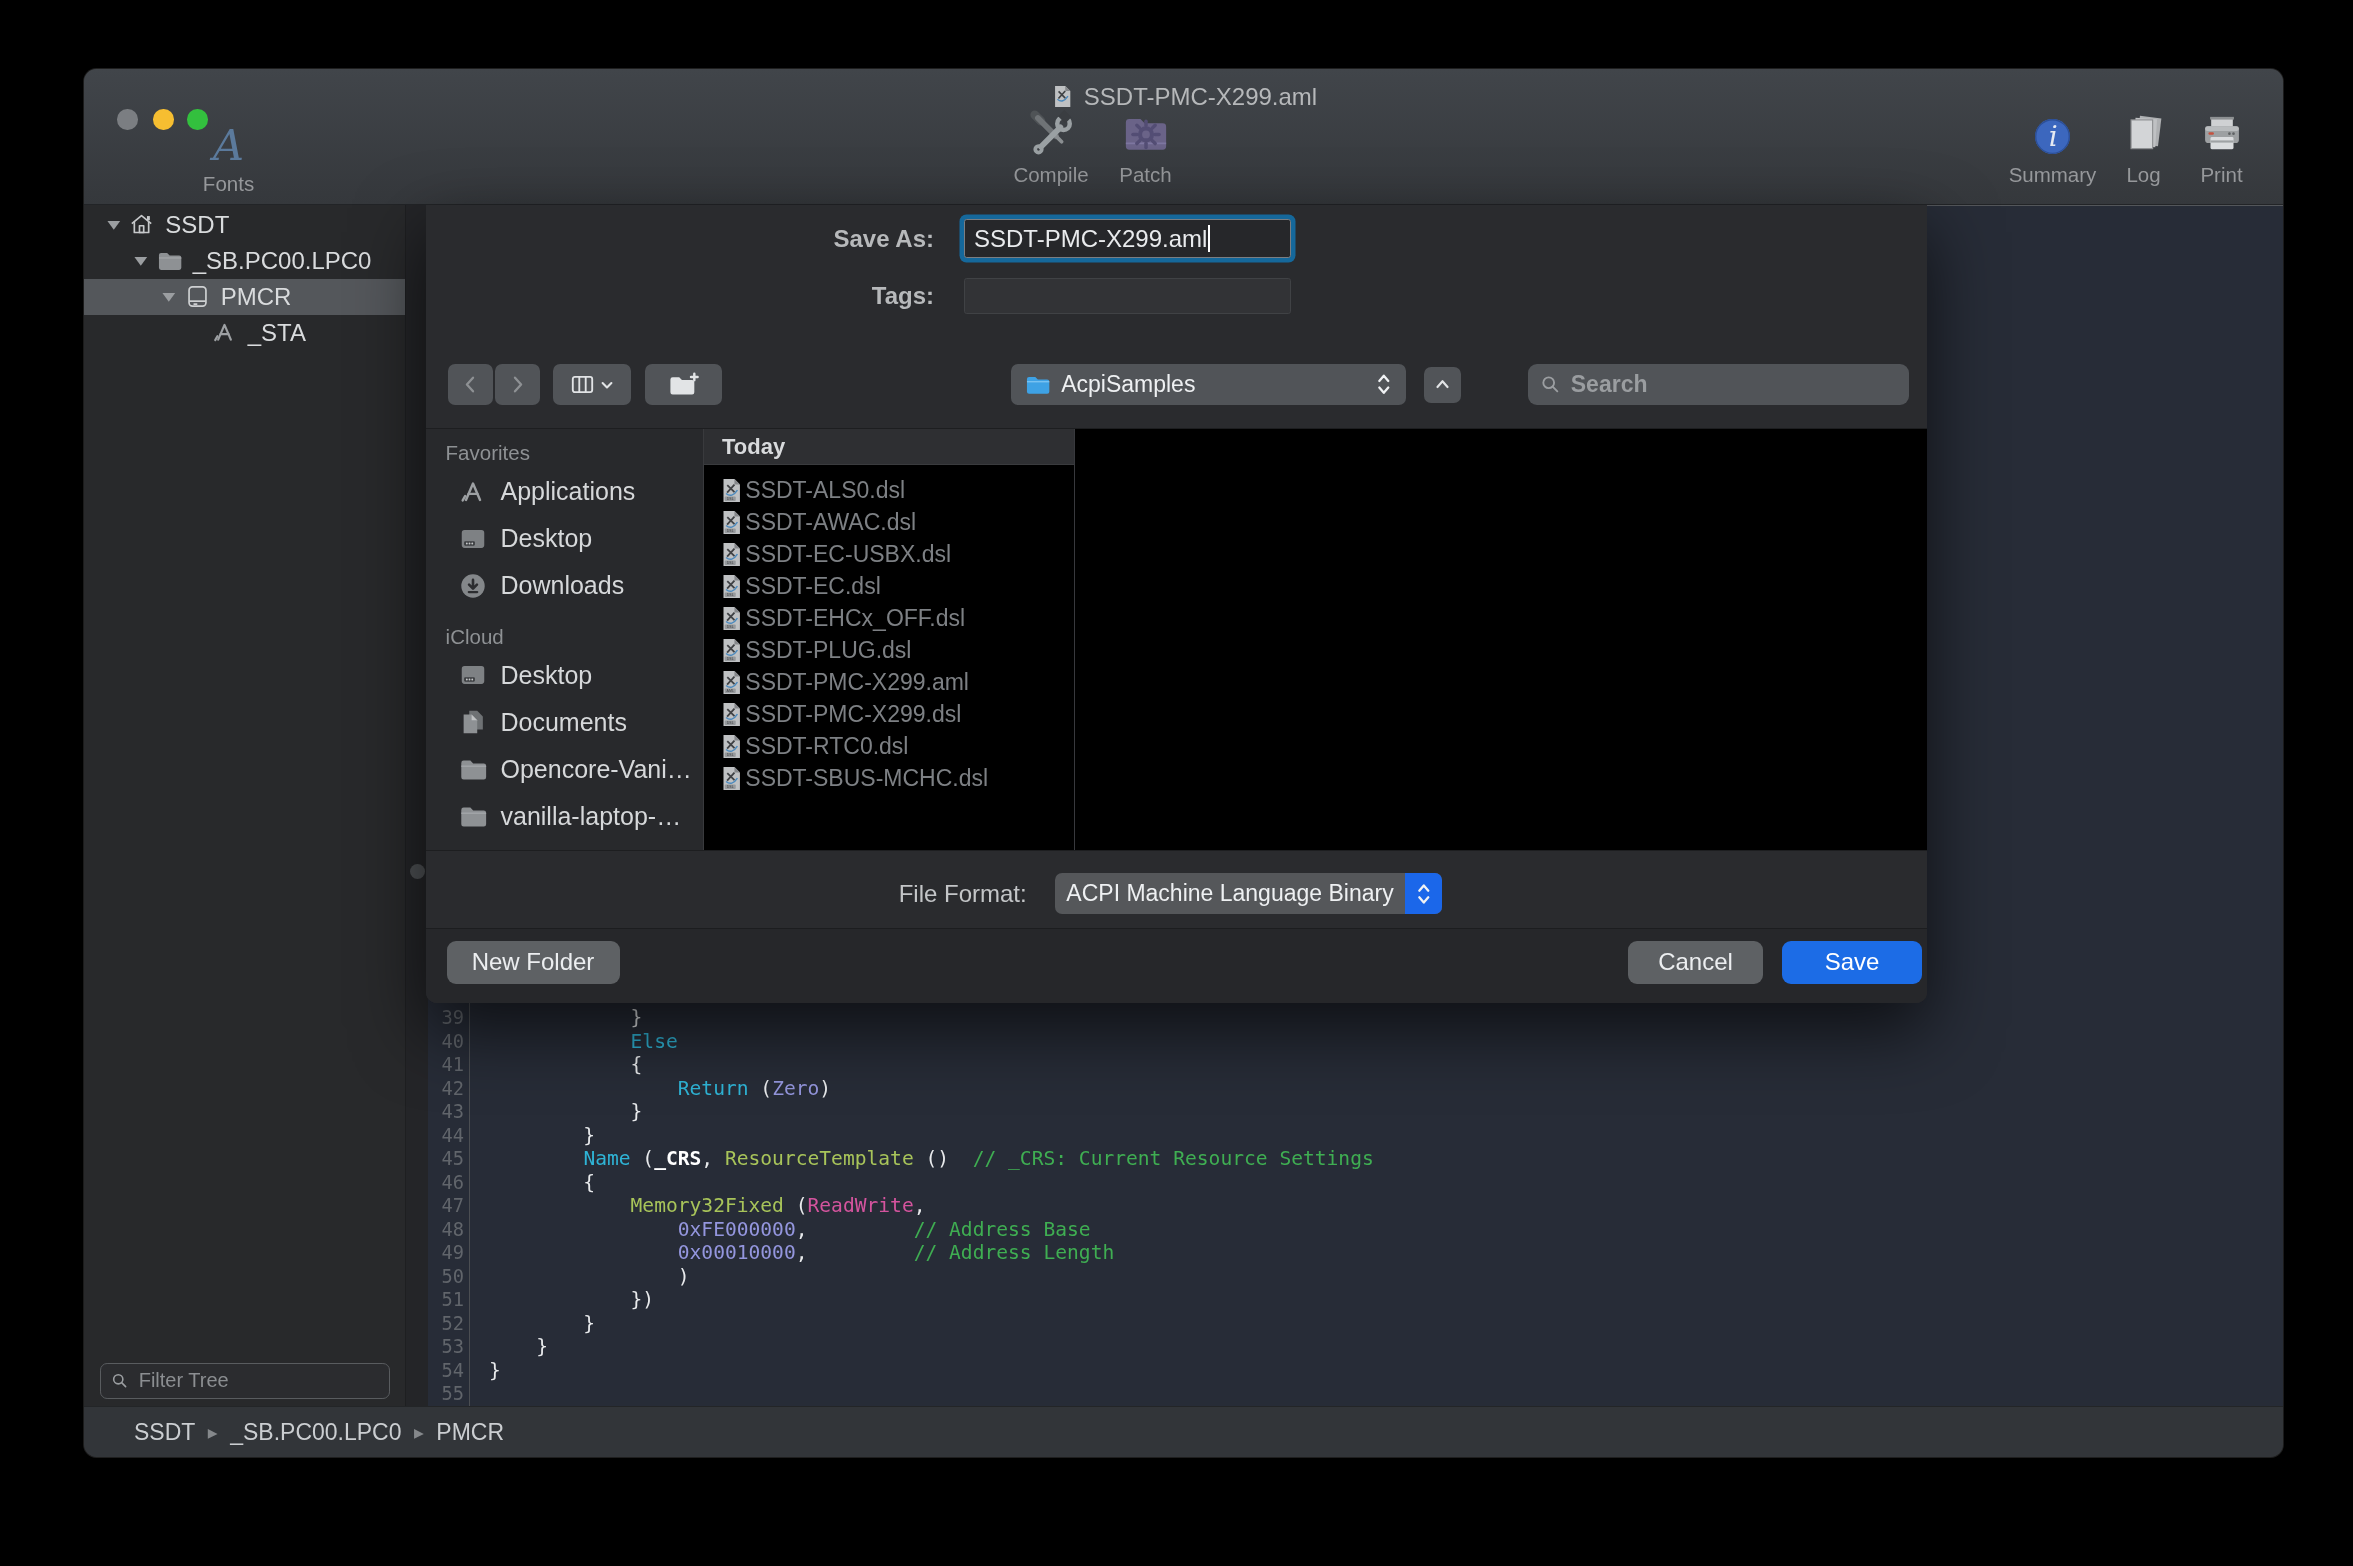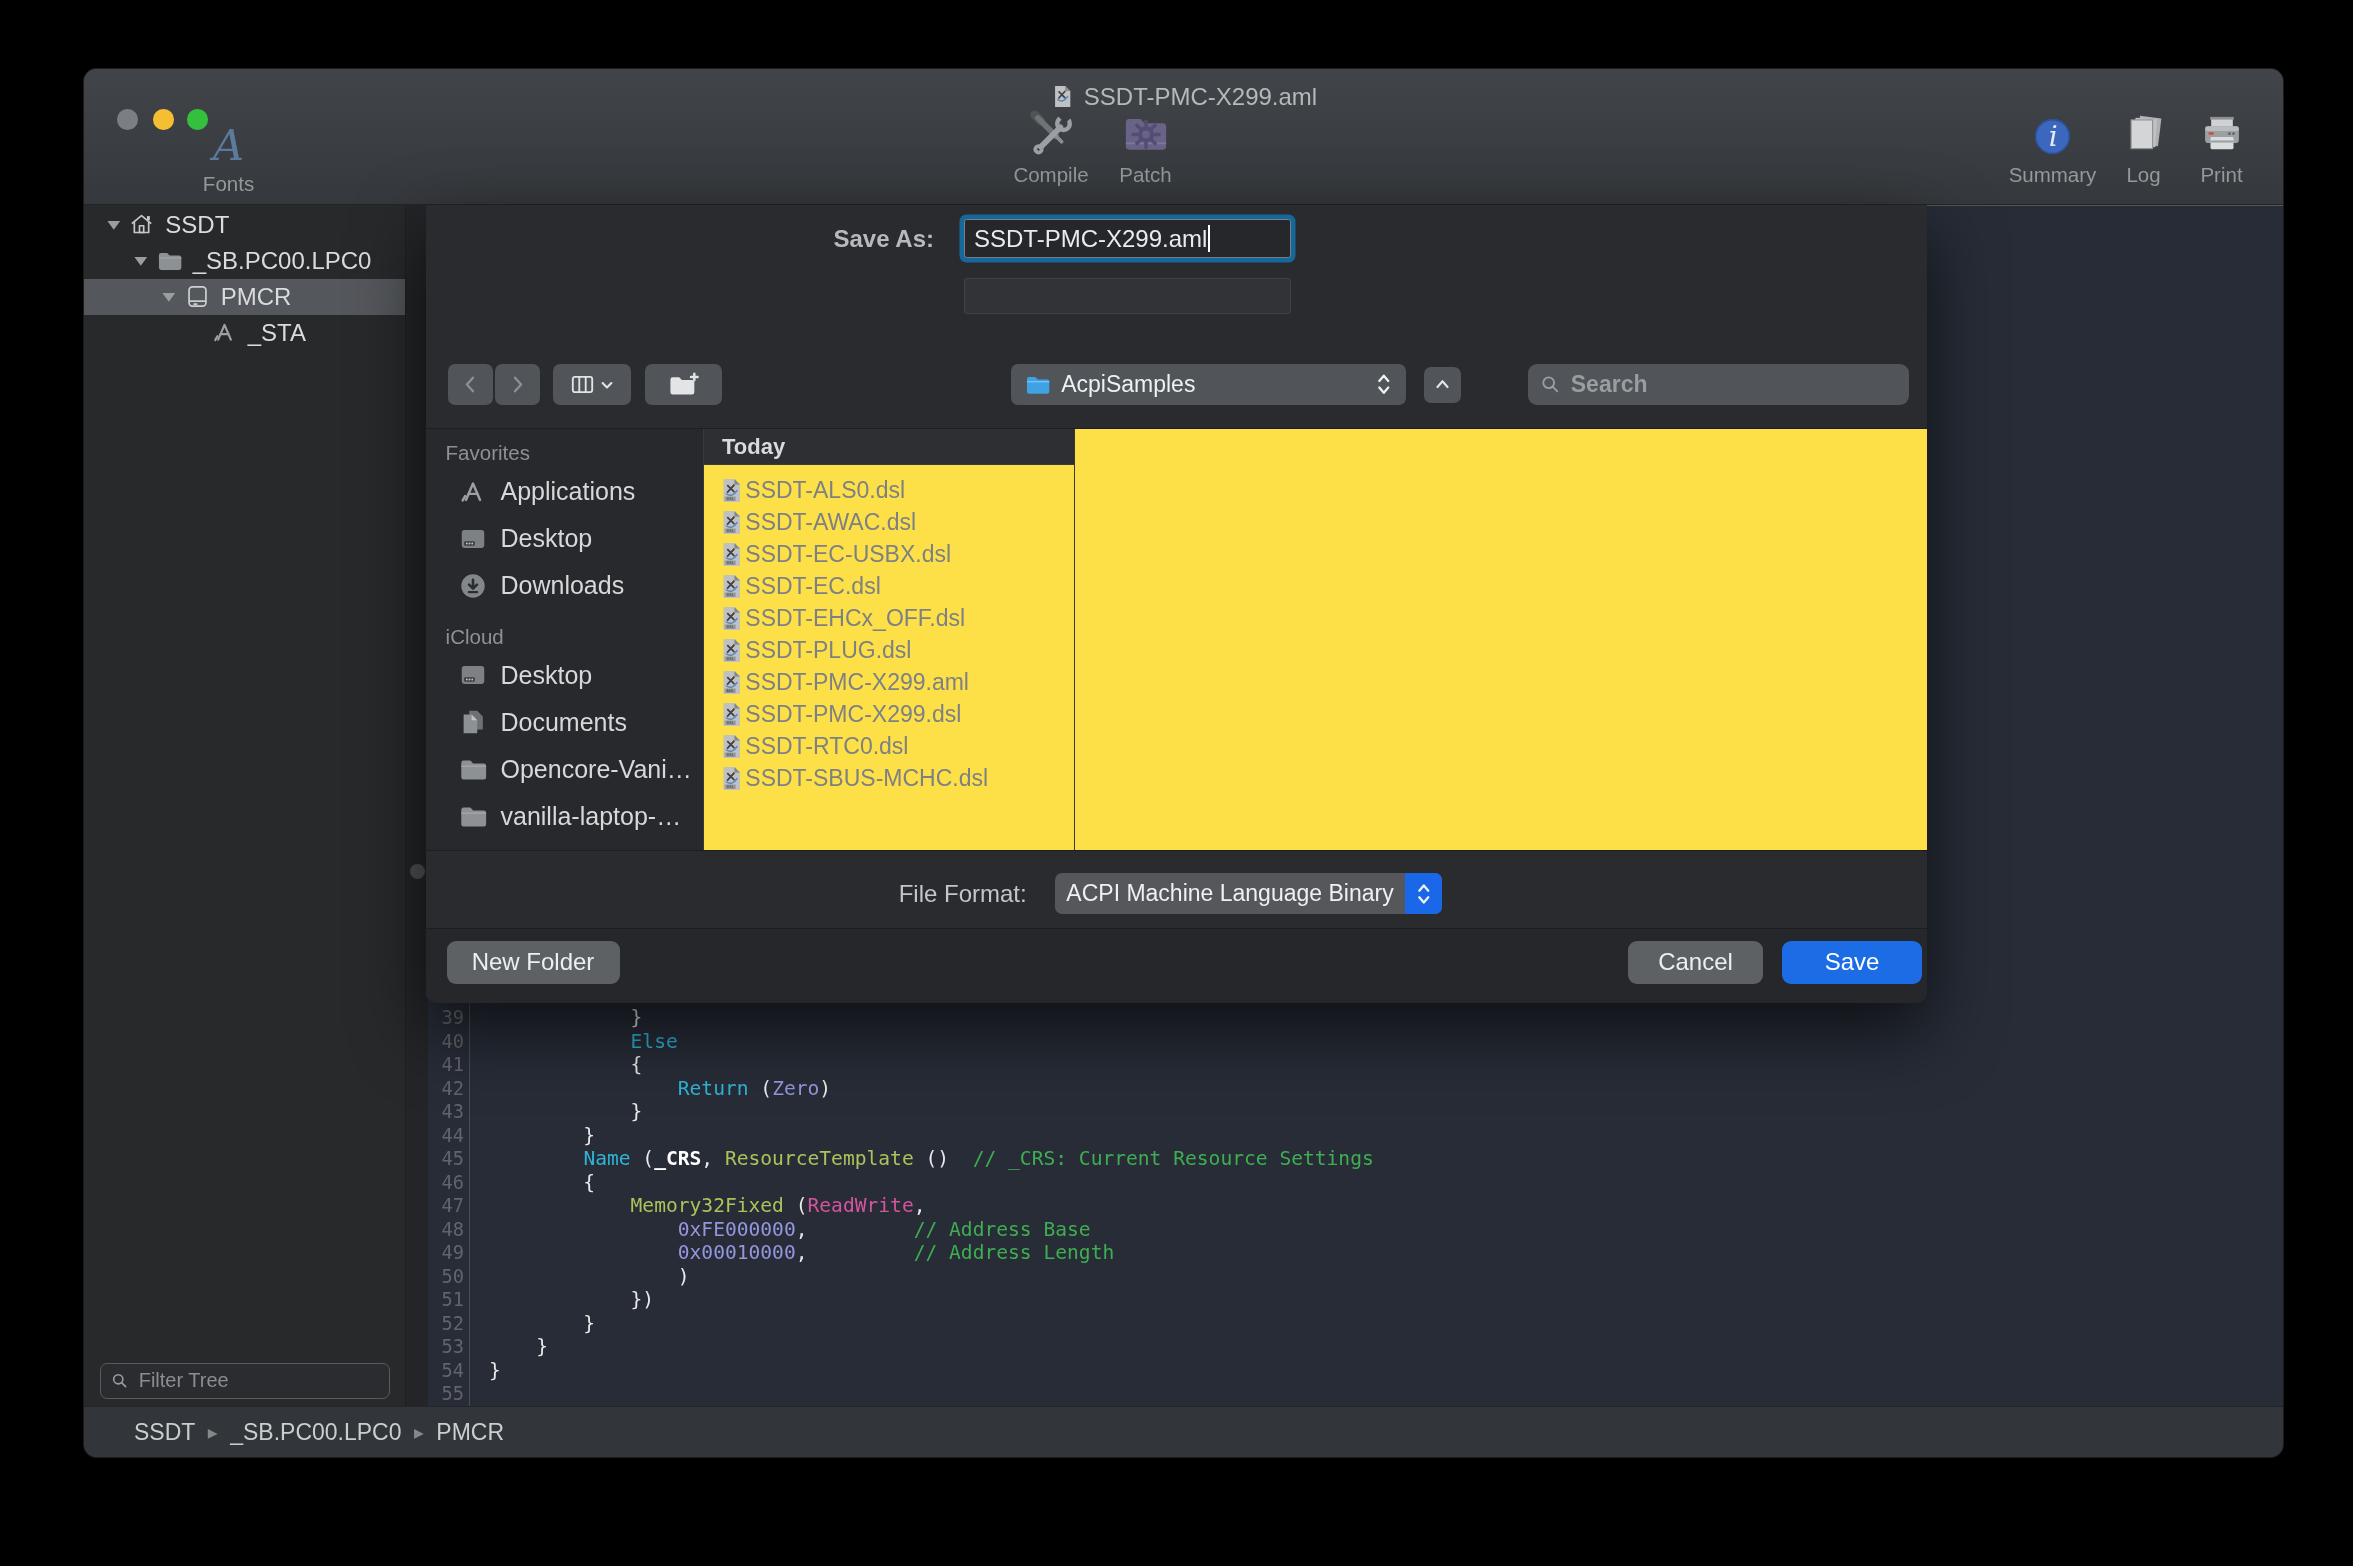--- a/index.html
+++ b/index.html
@@ -57,21 +57,21 @@
               border:0.9px solid #404245;border-radius:2.7px;color:#e9ebed;font-size:23px;padding:0 9px;outline:none;}
   .nav-row{position:absolute;left:0;top:159px;right:0;height:41px;}
   .navbtn{position:absolute;top:0;height:41px;background:#515458;border-radius:7.1px;display:flex;
           align-items:center;justify-content:center;gap:3.6px;}
   .popup{position:absolute;top:0;height:41px;background:#515458;border-radius:7.1px;display:flex;align-items:center;}
   .popup .lbl{color:#eef0f2;font-size:23px;}
   .searchbox{position:absolute;top:0;height:41px;background:#515458;border-radius:9px;display:flex;
              align-items:center;padding:0 10.7px;gap:7.1px;}
   .searchbox input{flex:1;background:transparent;border:none;outline:none;color:#e8eaec;font-size:23px;min-width:0;font-weight:bold;}
   .searchbox input::placeholder{color:#9a9da0;}
-  .browser{position:absolute;left:0;right:0;top:223px;height:423px;background:#fde047;
+  .browser{position:absolute;left:0;right:0;top:223px;height:423px;background:#000000;
            border-top:0.9px solid #1d1e20;border-bottom:0.9px solid #1d1e20;}
   .fav-pane{position:absolute;left:0;top:0;bottom:0;width:278px;background:#28292c;border-right:0.9px solid #393a3d;padding-top:9px;}
   .side-header{height:30px;line-height:30px;padding-left:19.6px;color:#8e9194;font-size:20.5px;}
   .side-header.icloud{margin-top:12.5px;}
   .side-row{height:47px;display:flex;align-items:center;padding-left:32px;gap:12.5px;color:#d6d8da;font-size:25px;}
   .side-row .icon{width:30px;height:30px;flex:0 0 30px;}
   .file-pane{position:absolute;left:278px;right:0;top:0;bottom:0;}
   .group-header{position:absolute;left:0;top:0;width:370px;height:36px;background:#2e2f32;
                 border-bottom:0.9px solid #3a3b3e;color:#d8dadc;font-size:22px;font-weight:600;
                 line-height:36px;padding-left:18px;}
@@ -366,20 +366,21 @@
           <span class="crumb-item">PMCR</span>
         </span>
     </div>
 
     <div class="sheet">
       <div class="form-label" style="top:14.3px;height:39px;line-height:39px;">Save As:</div>
       <div class="saveas-field">
         <span>SSDT-PMC-X299.aml</span>
           <span class="caret"></span>
       </div>
+      <div class="form-label" style="top:73px;height:36px;line-height:36px;">Tags:</div>
       <input class="tags-field" style="">
 
       <div class="nav-row">
         <div class="navbtn" style="left:22px;width:45px;">
           <span class="icon i26">
               <svg viewBox="0 0 32 32" fill="none" stroke="#8e9194" stroke-width="3.2" stroke-linecap="round" stroke-linejoin="round">
                 <path d="M19.5 6.5 L11 16 L19.5 25.5"></path>
               </svg>
             </span>
         </div>

